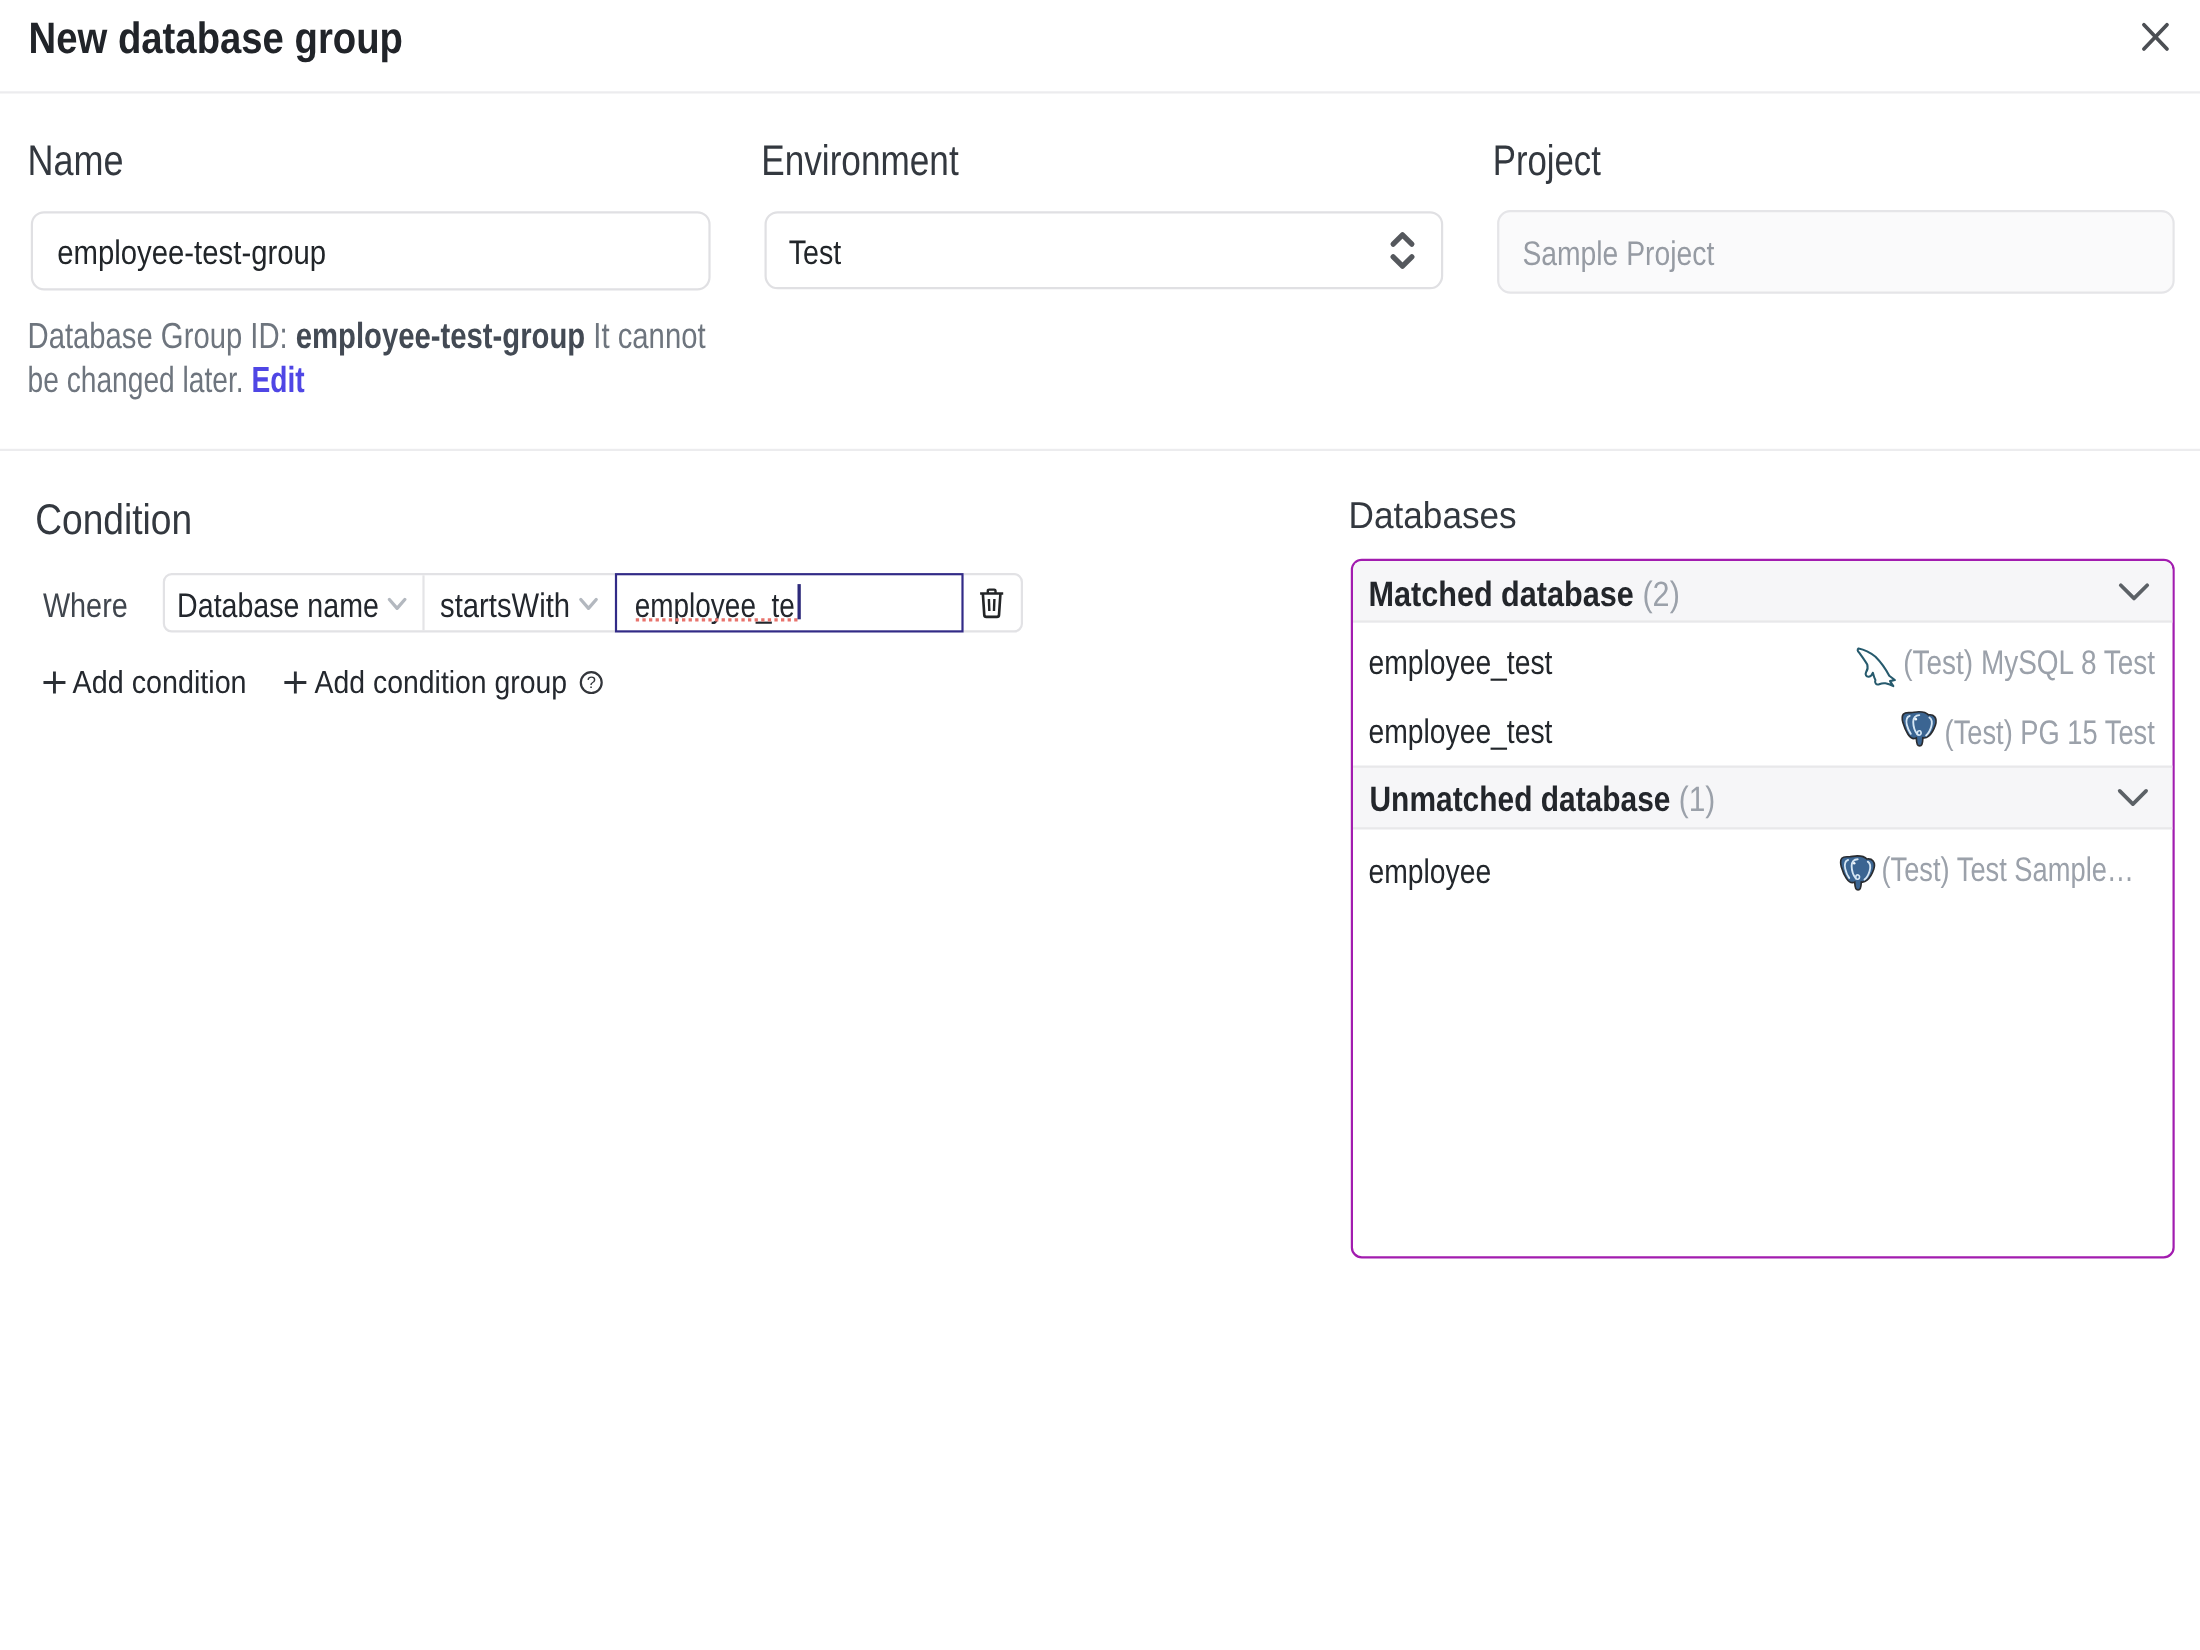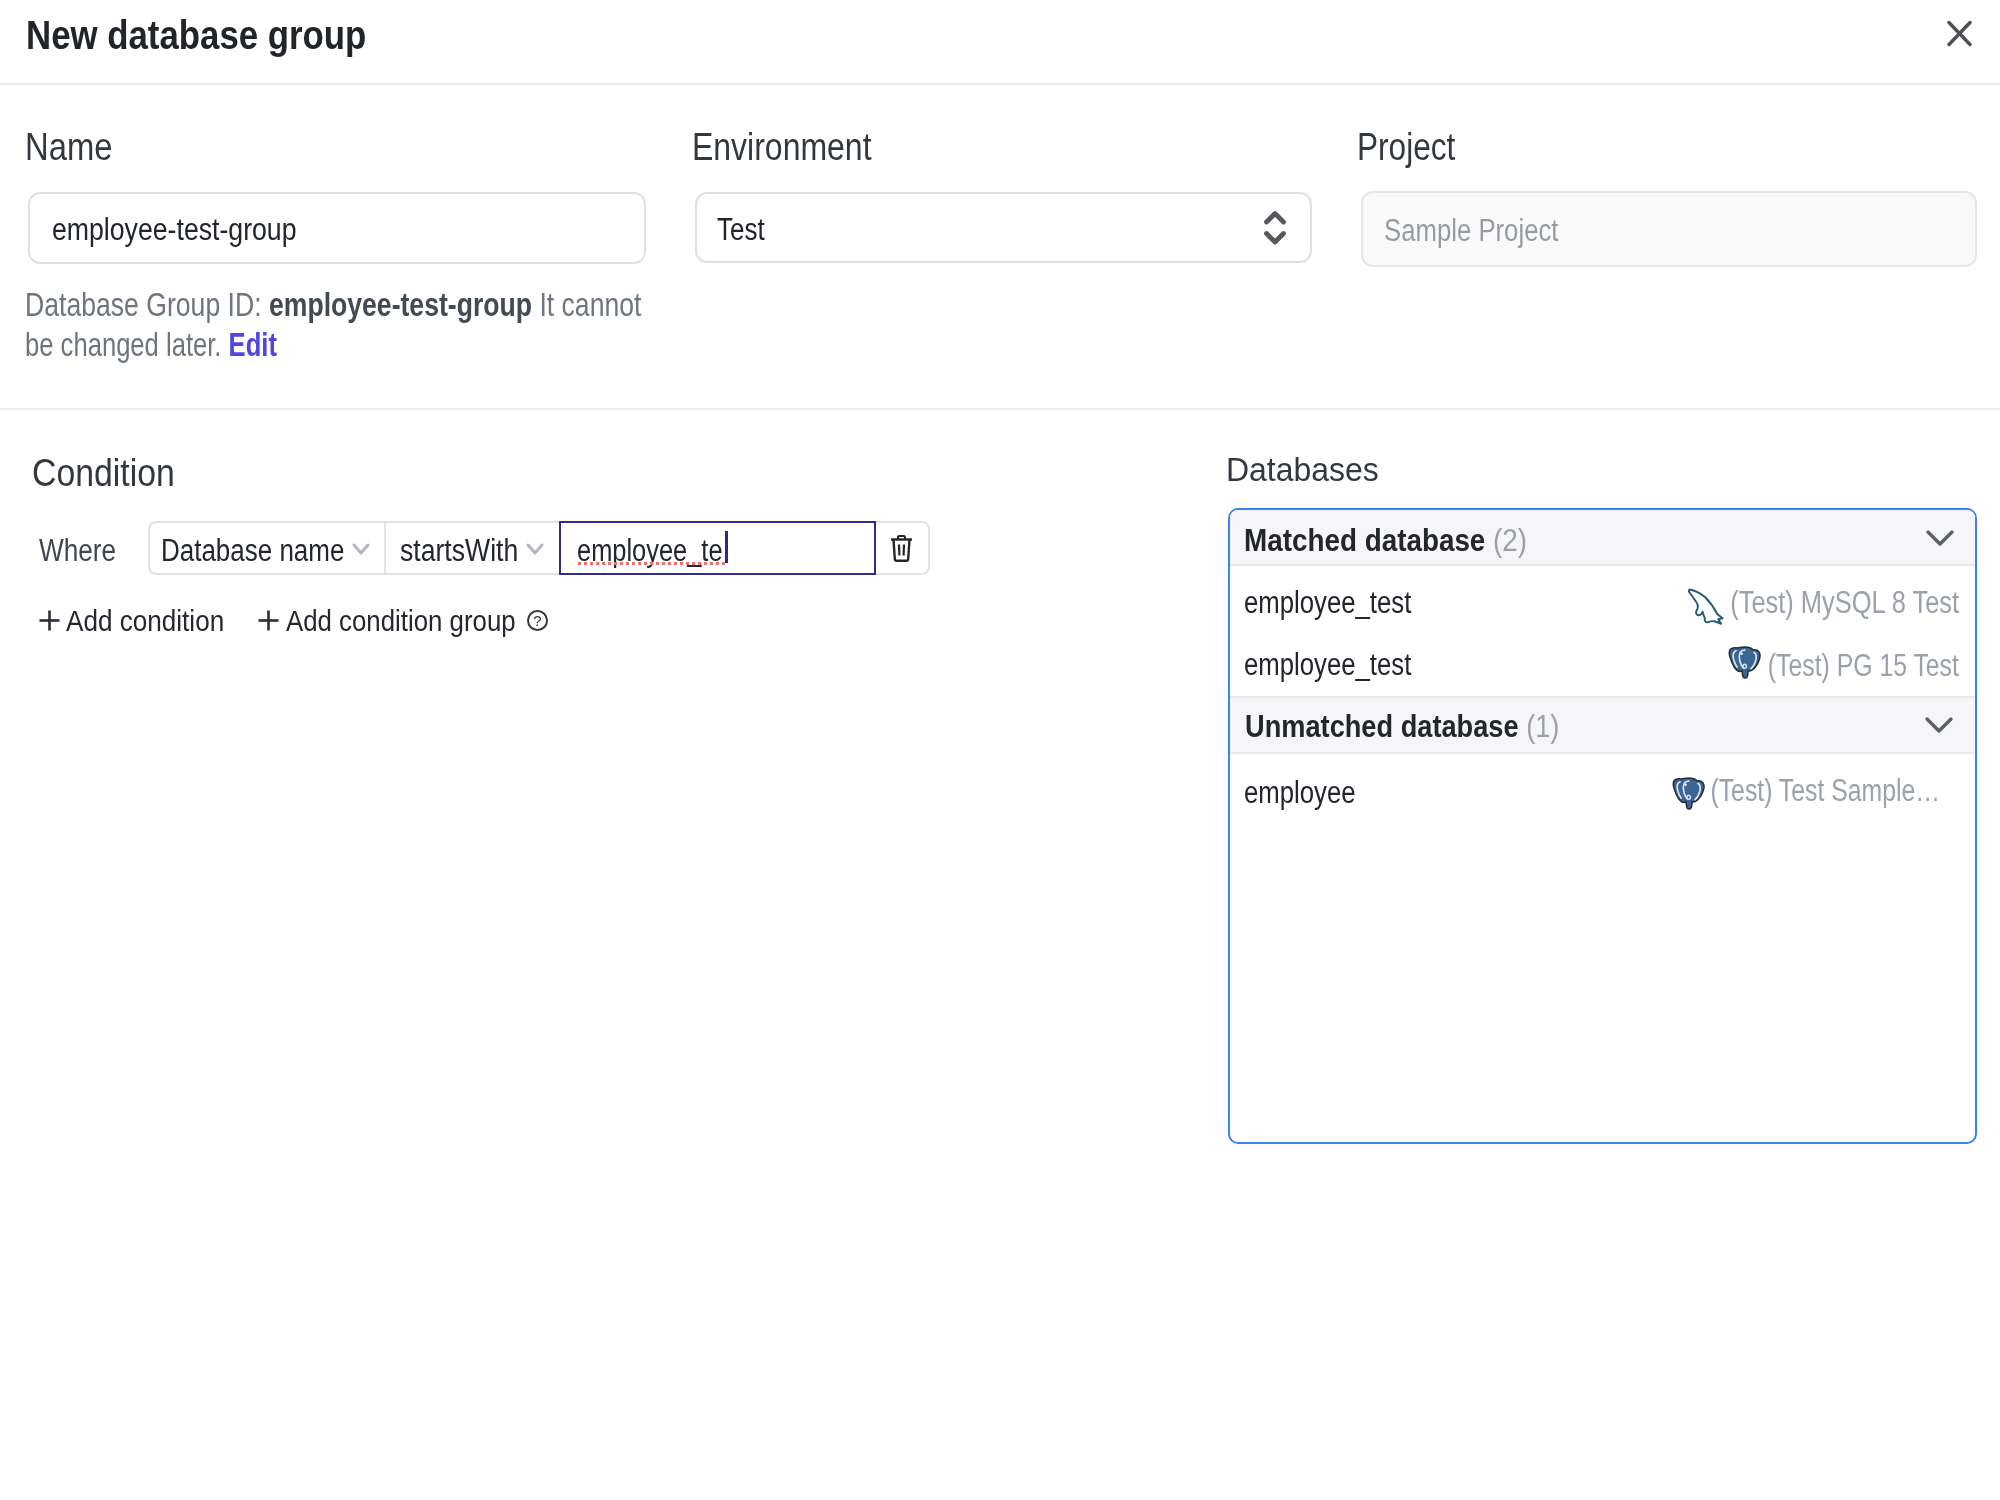--- a/index.html
+++ b/index.html
@@ -79,21 +79,21 @@
   <line x1="1.5" y1="11.5" x2="21.5" y2="11.5" stroke="#2b2f35" stroke-width="2.6"></line>
 </svg>
 <div class="t" style="left:286px; top:604px; font-size:29px; color:#24282e; line-height:34px; transform:scaleX(0.89);">Add condition group</div>
 <svg class="abs" style="left:526px; top:609px;" width="23" height="23" viewBox="0 0 23 23">
   <circle cx="11.5" cy="11.5" r="9.5" fill="none" stroke="#33363b" stroke-width="2"></circle>
   <text x="11.5" y="16.8" text-anchor="middle" font-family="Liberation Sans" font-size="15" fill="#33363b">?</text>
 </svg>
 
 <div class="t" style="left:1226px; top:450px; font-size:34px; color:#33383f; line-height:39px; transform:scaleX(0.94);">Databases</div>
 
-<div class="abs" style="left:1228px; top:508px; width:749px; height:636px; border:2px solid #3b82f6; border-radius:10px; background:#fff; overflow:hidden;text-decoration:underline;">
+<div class="abs" style="left:1228px; top:508px; width:749px; height:636px; border:2px solid #a21caf; border-radius:10px; background:#fff; overflow:hidden;text-decoration:underline;">
 
   <div class="abs" style="left:0; top:0; width:745px; height:56px; background:#f6f6f8; border-bottom:2px solid #e8e8ea;"></div>
   <div class="t" style="left:14px; top:11px; font-size:32px; line-height:38px; transform:scaleX(0.87);"><span style="font-weight:700; color:#23262b;">Matched database</span> <span style="font-weight:400; color:#9ba1aa;">(2)</span></div>
   <svg class="abs" style="left:695px; top:19px;" width="30" height="18" viewBox="0 0 30 18">
     <polyline points="3,3 15,15 27,3" fill="none" stroke="#5c6166" stroke-width="3.4" stroke-linecap="round" stroke-linejoin="round"></polyline>
   </svg>
 
   <div class="t" style="left:14px; top:74px; font-size:31px; color:#22262b; line-height:38px; transform:scaleX(0.83);">employee_test</div>
   <svg class="abs" style="left:457px; top:78px;" width="37" height="38" viewBox="0 0 37 38">
     <path d="M2.6 1.5 C8 2.5 13 5 18 9 C24 15 28 21.5 30.5 26.3 L35.6 30.2 L31.2 31.2 L34.2 35.8 C31.8 34.6 29.2 33.6 27 33.2 C25 32.9 23.2 33.3 21.3 34.1 C18.7 35 16.9 32.9 17.9 30.2 C16.8 28.3 16.2 26.1 15.6 23.7 C15 25.5 13.6 26.9 11.9 27.2 C9.6 27.4 8.4 25.3 9.4 23.1 C10.6 21.3 11.3 18.7 10.5 16.1 C8.5 12.6 5.5 8.6 3 5 C1.6 4.1 1.4 2.3 2.6 1.5 Z" fill="#fdfefe" stroke="#265a6d" stroke-width="1.9" stroke-linejoin="round"></path>

